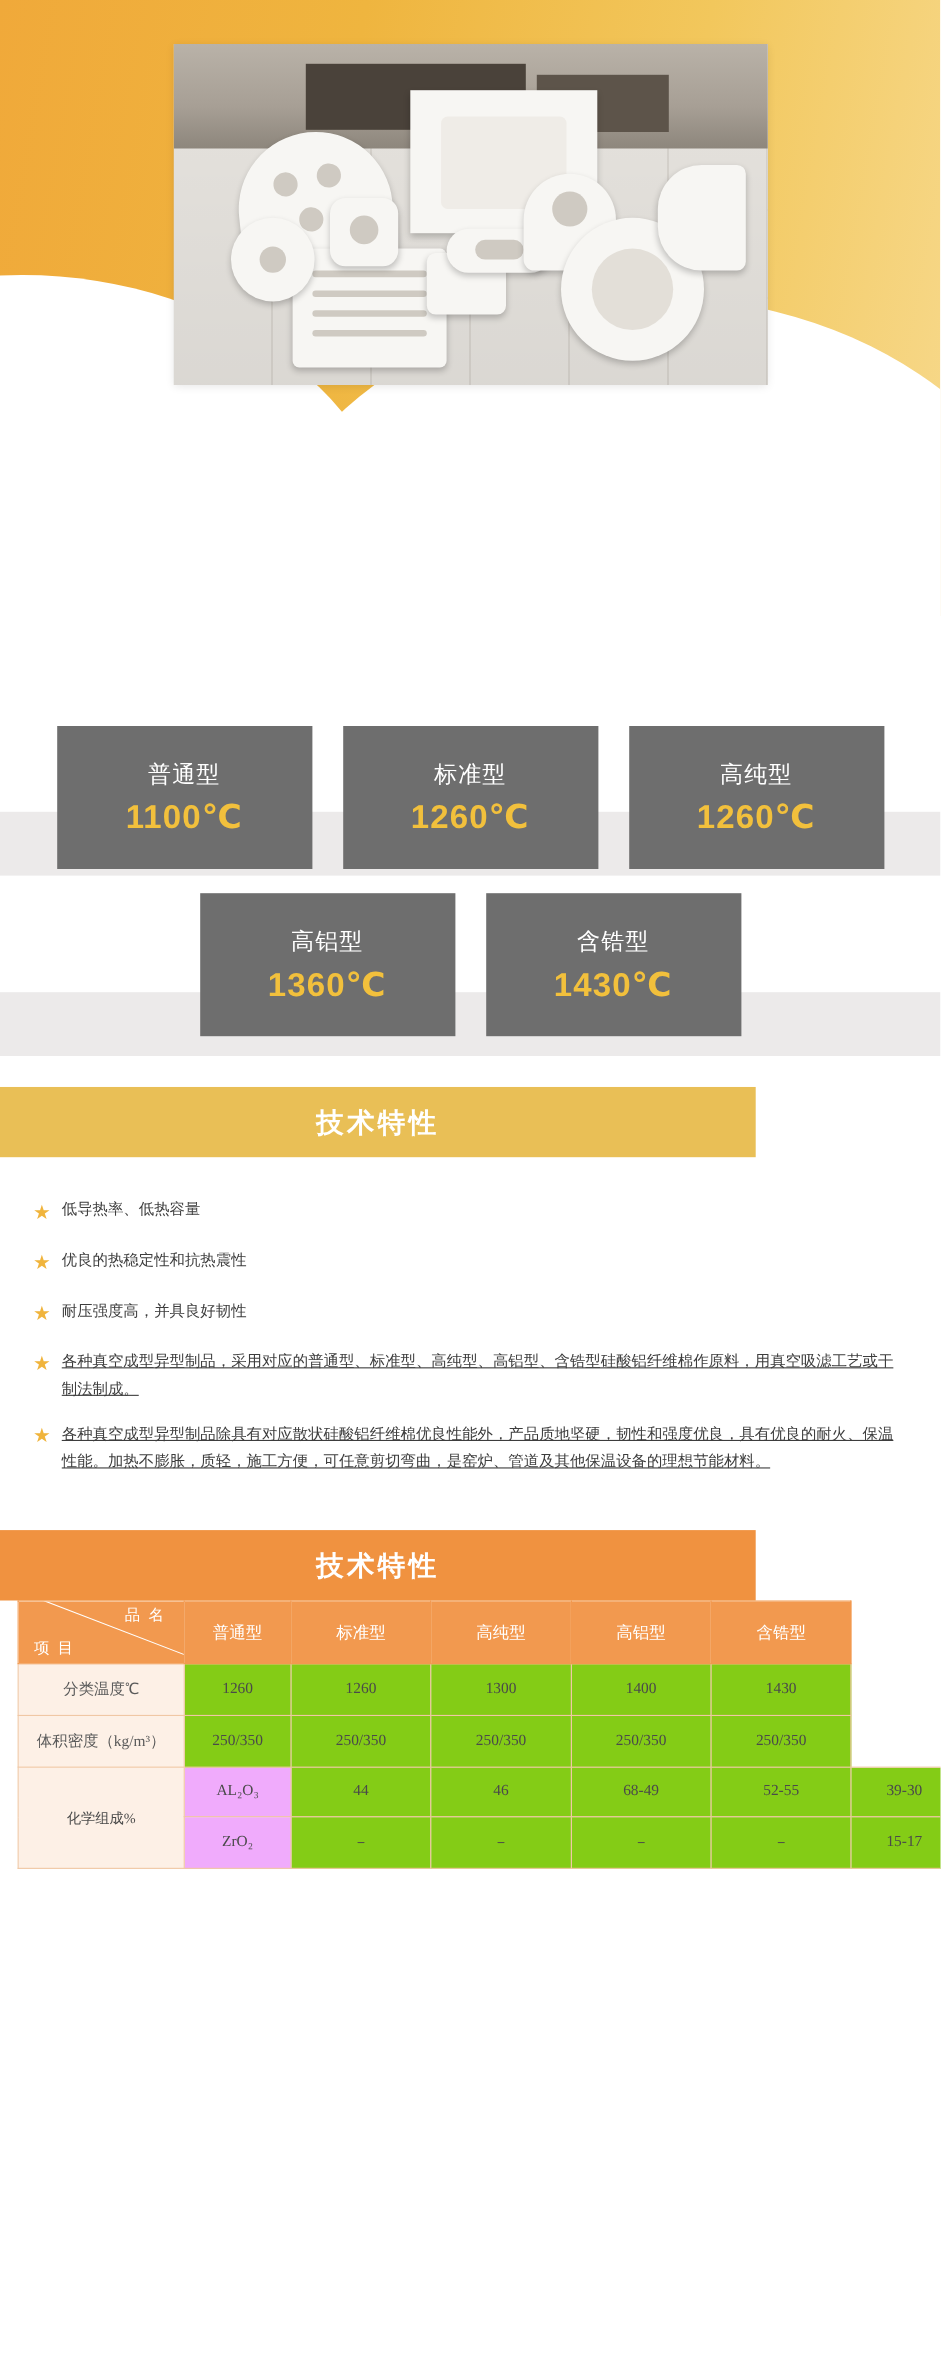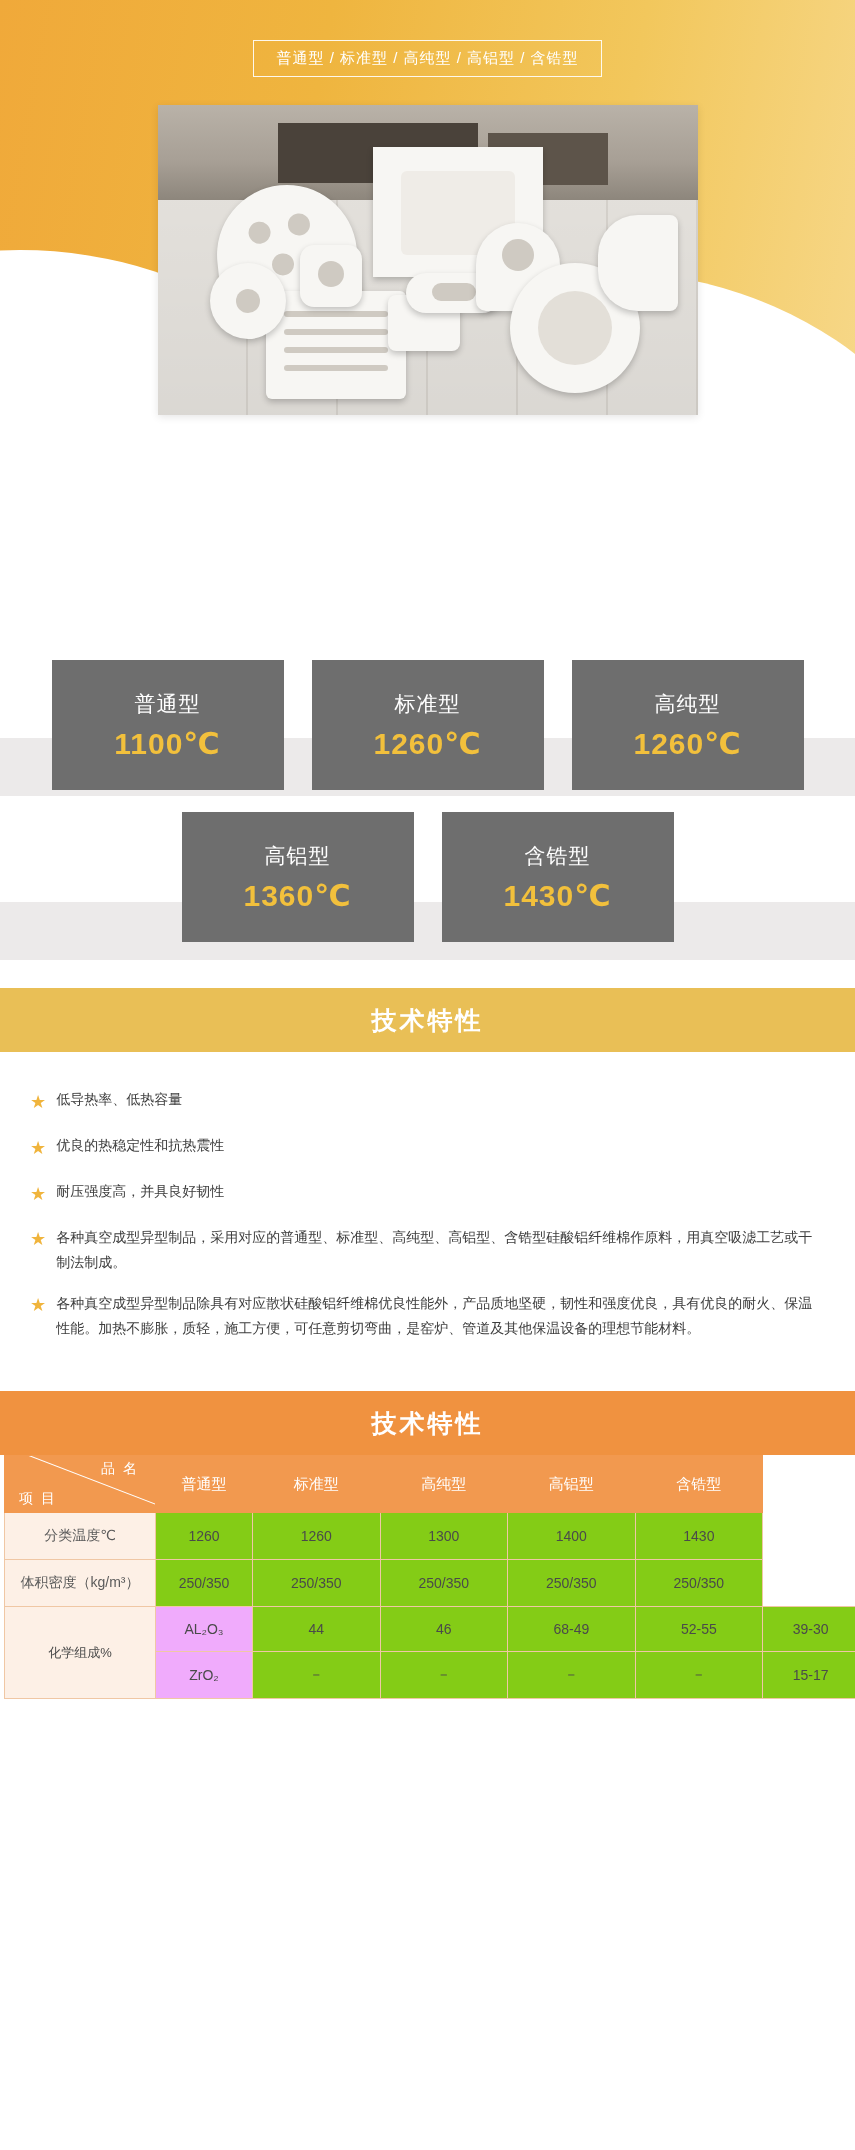--- a/index.html
+++ b/index.html
@@ -162,21 +162,21 @@
   }
   .temp-card .t-val {
     font-size: 30px;
     font-weight: bold;
     color: #f2c03c;
     letter-spacing: 1px;
   }
 
   
   .sect-head {
-    width: 855px;
+    width: 687px;
     height: 64px;
     display: flex;
     align-items: center;
     justify-content: center;
     font-size: 25px;
     font-weight: bold;
     color: #ffffff;
     letter-spacing: 3px;
   }
   .sect-head.gold { background: #e9bf56; }
@@ -196,24 +196,24 @@
     color: #f0b43c;
     font-size: 18px;
     line-height: 1.6;
     margin-right: 10px;
   }
   .feat .txt {
     font-size: 14px;
     line-height: 1.65;
     color: #3d3d3d;
   }
-  .feat.big .txt { line-height: 1.75; }
-
-  
-  .table-wrap { padding: 0 0 40px 4px; }
+  .feat.big .txt { line-height: 1.75; text-decoration: underline; }
+
+  
+  .table-wrap { padding: 0 0 40px 16px; font-family: Liberation Serif, serif; }
   table.spec {
     width: 855px;
     border-collapse: collapse;
     font-size: 14px;
     color: #4a4a4a;
   }
   table.spec th, table.spec td {
     border: 1px solid #f0c7a4;
     text-align: center;
     padding: 14px 4px;
@@ -282,21 +282,20 @@
 </head>
 <body>
 
 <div class="page">
 
   <div class="hero">
     <div class="hero-bg"></div>
     <div class="hero-curve-b"></div>
 
     <div class="hero-inner">
-      <div class="hero-sub">普通型 / 标准型 / 高纯型 / 高铝型 / 含锆型</div>
     </div>
 
     <div class="hero-photo">
       <div class="photo-floor"></div>
       <div class="photo-wall">
         <div class="dark-box"></div>
         <div class="dark-box2"></div>
       </div>
 
       <div class="sh" style="left:58px; top:80px; width:140px; height:120px; border-radius:70px 70px 8px 8px; transform:rotate(-6deg);">

